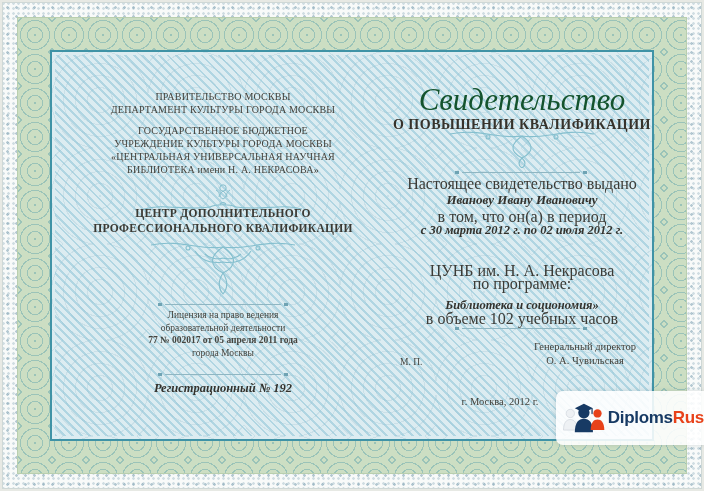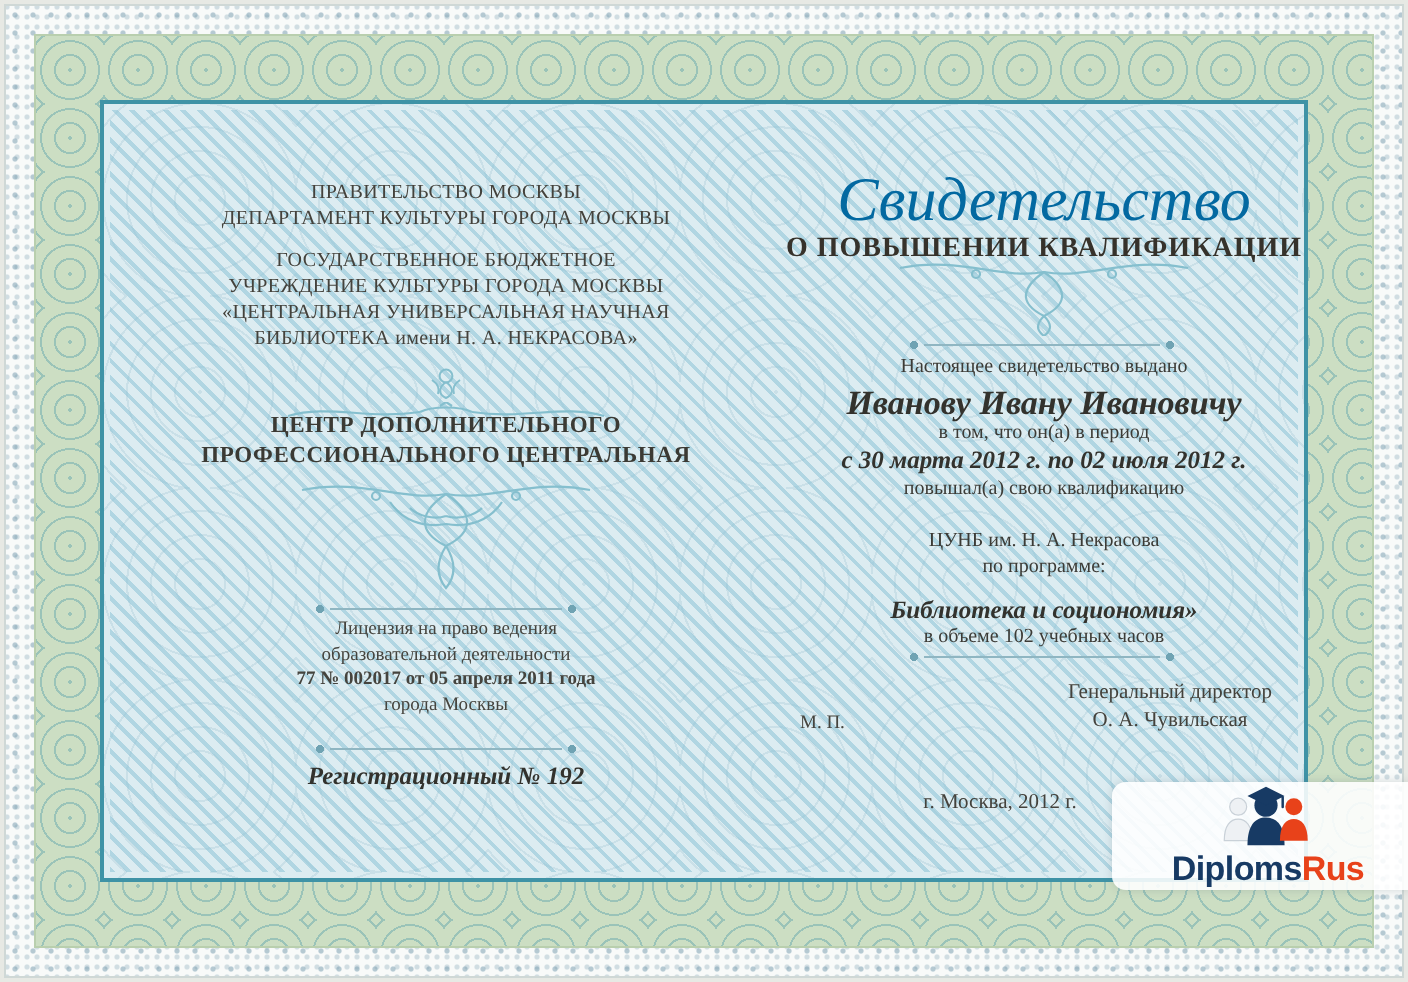--- a/index.html
+++ b/index.html
@@ -43,40 +43,40 @@
     border:10px solid transparent;
     background:
       linear-gradient(rgba(0,0,0,0),rgba(0,0,0,0)) padding-box,
       repeating-linear-gradient(45deg, rgba(140,195,214,.55) 0 2px, rgba(255,255,255,0) 2px 6px) border-box;
   }
   .content{position:absolute;inset:0;}
   .blk{position:absolute;text-align:center;}
   .caps{font-size:10px;line-height:13px;letter-spacing:.2px;color:#44423c;}
   .caps-bold{font-size:11.5px;line-height:15px;font-weight:bold;letter-spacing:.3px;color:#3b3a34;}
   .small{font-size:9.5px;line-height:12.5px;color:#45443e;}
-  .body-line{font-size:10px;line-height:13px;color:#3c3b36;}
+  .body-line{font-size:16px;line-height:13px;color:#3c3b36;}
   .accent{font-weight:bold;font-style:italic;color:#33322d;}
-  .title-main{font-size:31px;line-height:32px;font-style:italic;font-weight:normal;color:#0369a1;}
+  .title-main{font-size:31px;line-height:32px;font-style:italic;font-weight:normal;color:#14532d;}
   .title-sub{font-size:14px;font-weight:bold;letter-spacing:.5px;color:#36322b;margin-top:1px;}
   .orn-divider{
     height:5px;
     background:
       radial-gradient(circle 2px at 2px 50%, #6fa3b3 97%, transparent),
       radial-gradient(circle 2px at calc(100% - 2px) 50%, #6fa3b3 97%, transparent),
       linear-gradient(#8fb6c2,#8fb6c2) center/calc(100% - 14px) 1px no-repeat;
   }
   .flourish{color:#85bfce;}
   
   .logo{
     position:absolute;left:556px;top:391px;width:148px;height:54px;
     background:rgba(255,255,255,.88);
     border-radius:7px 0 0 7px;
     display:flex;align-items:center;justify-content:flex-start;
     box-shadow:0 0 4px rgba(90,110,120,.25);
-    padding-left:6px;box-sizing:border-box;flex-direction:column;
+    padding-left:6px;box-sizing:border-box;
   }
   .logo-text{
     font-family:"Liberation Sans", sans-serif;
     font-weight:bold;font-size:17px;letter-spacing:-0.3px;margin-left:2px;
   }
   .logo-text .t1{color:#173a64;}
   .logo-text .t2{color:#e8421a;}
 </style>
 </head>
 <body>
@@ -115,21 +115,21 @@
       <g fill="none" stroke="currentColor" stroke-width="1.1">
         <path d="M4 7 C24 1 44 9 70 5"></path>
         <path d="M162 7 C142 1 122 9 96 5"></path>
         <path d="M70 5 C76 2 90 2 96 5 M80 2 L83 0 L86 2"></path>
       </g>
     </svg>
   </div>
 
   <div class="blk caps-bold" style="top:206px;left:72px;width:302px;">
     <div>ЦЕНТР ДОПОЛНИТЕЛЬНОГО</div>
-    <div>ПРОФЕССИОНАЛЬНОГО ЦЕНТРАЛЬНАЯ</div>
+    <div>ПРОФЕССИОНАЛЬНОГО КВАЛИФИКАЦИИ</div>
   </div>
 
   <div class="blk" style="top:238px;left:143px;width:160px;">
     <svg width="160" height="58" viewBox="0 0 160 58" class="flourish">
       <g fill="none" stroke="currentColor" stroke-width="1.1">
         <path d="M8 7 C38 1 58 13 80 9 C102 13 122 1 152 7"></path>
         <path d="M80 9 C68 17 64 27 80 35 C96 27 92 17 80 9"></path>
         <path d="M52 13 C58 22 68 26 80 24 C92 26 102 22 108 13"></path>
         <path d="M80 35 C75 43 75 50 80 56 C85 50 85 43 80 35"></path>
         <circle cx="45" cy="10" r="2"></circle>
@@ -166,27 +166,26 @@
         <circle cx="46" cy="9" r="2"></circle>
           <circle cx="114" cy="9" r="2"></circle>
       </g>
     </svg>
   </div>
 
   <div class="blk orn-divider" style="top:170px;left:455px;width:132px;"></div>
 
   <div class="blk body-line" style="top:177px;left:372px;width:300px;">Настоящее свидетельство выдано</div>
 
-  <div class="blk accent" style="top:192px;left:372px;width:300px;font-size:17px;text-align:center;">Иванову Ивану Ивановичу</div>
+  <div class="blk accent" style="top:192px;left:372px;width:300px;font-size:13px;text-align:center;">Иванову Ивану Ивановичу</div>
 
   <div class="blk body-line" style="top:210px;left:372px;width:300px;">в том, что он(а) в период</div>
 
   <div class="blk accent" style="top:223px;left:372px;width:300px;font-size:12.5px;">с 30 марта 2012 г. по 02 июля 2012 г.</div>
 
-  <div class="blk body-line" style="top:238px;left:372px;width:300px;">повышал(а) свою квалификацию</div>
 
 
   <div class="blk body-line" style="top:264px;left:372px;width:300px;">ЦУНБ им. Н. А. Некрасова</div>
 
   <div class="blk accent" style="top:298px;left:372px;width:300px;font-size:12.5px;">Библиотека и социономия»</div>
 
   <div class="blk body-line" style="top:277px;left:372px;width:300px;">по программе:</div>
 
   <div class="blk body-line" style="top:312px;left:372px;width:300px;">в объеме 102 учебных часов</div>
 

